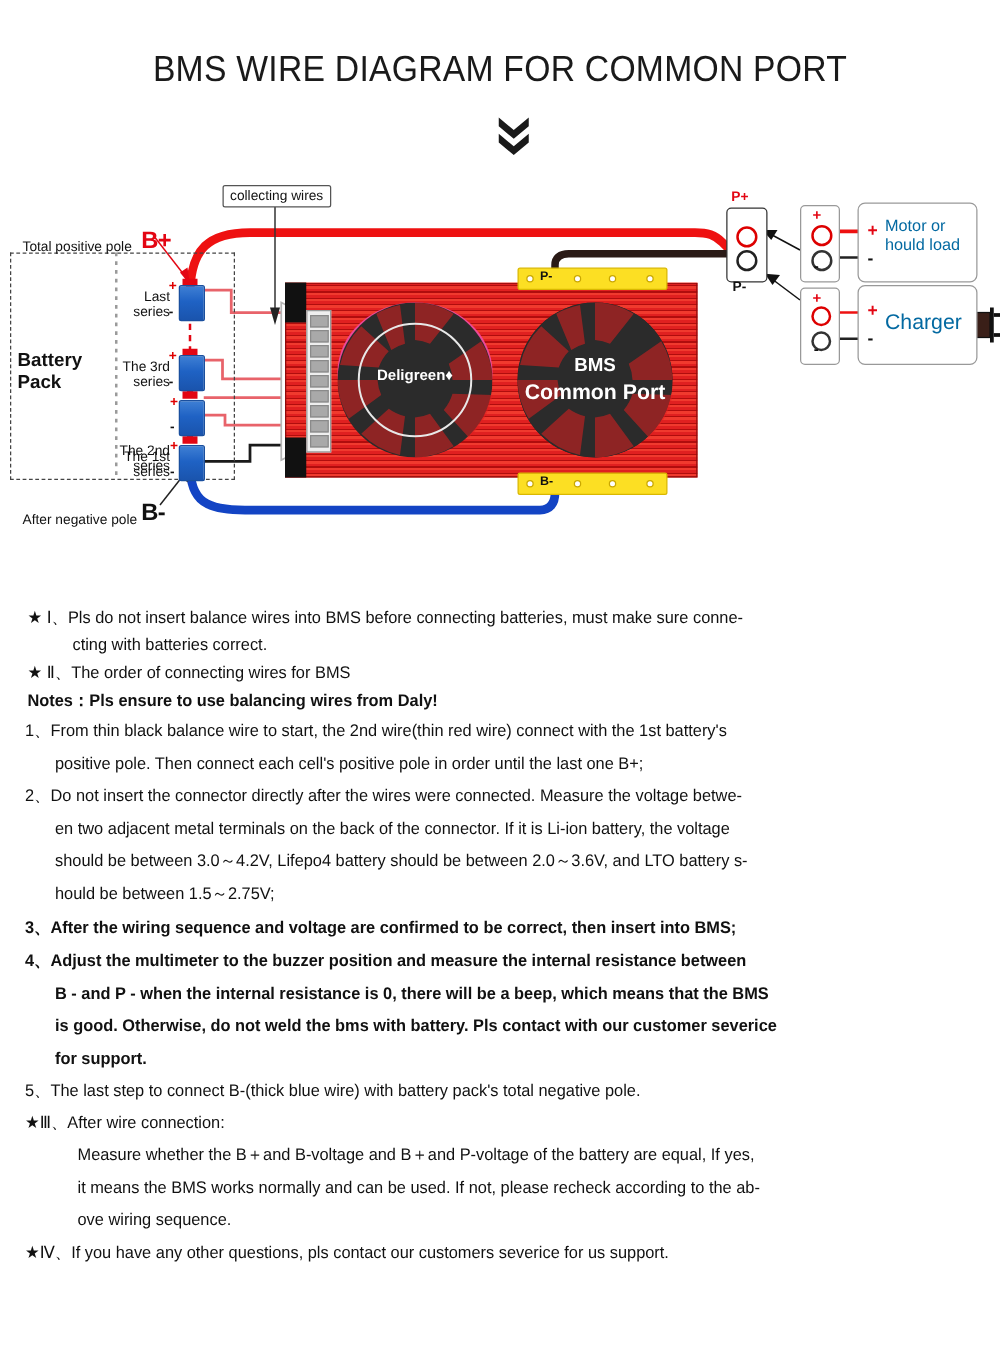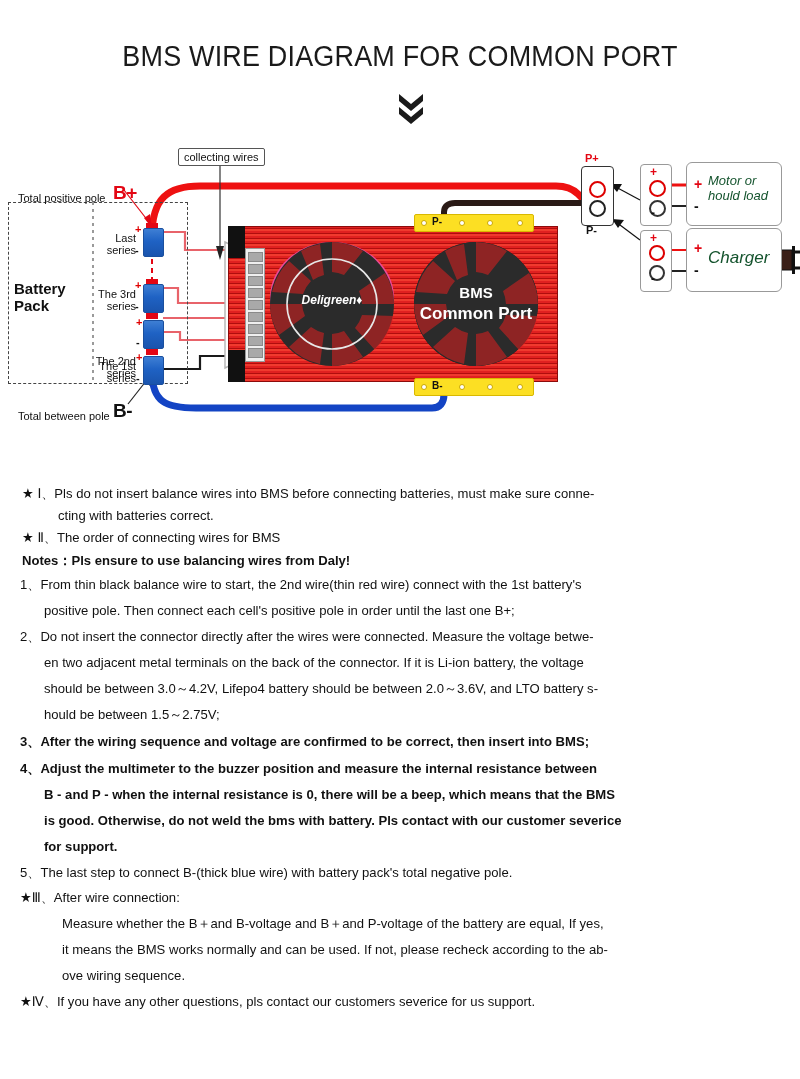--- a/index.html
+++ b/index.html
@@ -81,21 +81,21 @@
 
   
   .pblock{
     position:absolute;border:1px solid #333;border-radius:4px;background:#fff;
   }
   .ring{position:absolute;border-radius:50%;background:#fff;}
   .boxload{
     position:absolute;border:1px solid #999;border-radius:6px;background:#fff;
   }
   .loadtext{
-    position:absolute;font-size:13px;line-height:1.18;color:#14532d;white-space:nowrap;font-style:italic;
+    position:absolute;font-size:13px;line-height:1.18;color:#0369a1;white-space:nowrap;
   }
   .psign{position:absolute;font-size:12px;font-weight:bold;}
   .psign.r{color:#e30613;}
   .psign.k{color:#111;}
 
   
   #notes{position:absolute;left:0;top:486px;width:800px;}
   .line{
     position:absolute;font-size:13.5px;line-height:15px;color:#111;white-space:nowrap;
     font-family:"Liberation Sans Narrow","Liberation Sans",sans-serif;
@@ -179,21 +179,21 @@
     <div class="packbox" style="left:8px;top:62px;width:178px;height:180px;"></div>
 
     <div class="packlabel" style="left:14px;top:140px;">
       <span>Battery</span><br>
       <span>Pack</span>
     </div>
 
     <div class="dlabel" style="left:18px;top:52px;">Total positive pole</div>
     <div class="bigpole red" style="left:113px;top:42px;">B+</div>
 
-    <div class="dlabel" style="left:18px;top:270px;">Total between pole</div>
+    <div class="dlabel" style="left:18px;top:270px;">After negative pole</div>
     <div class="bigpole blk" style="left:113px;top:260px;">B-</div>
 
     <div class="cell" style="left:143px;top:88px;"></div>
     <div class="cellname" style="left:78px;top:92px;width:58px;">
       <span>Last</span><br>
       <span>series</span>
     </div>
     <div class="sign pos" style="left:135px;top:83px;">+</div>
     <div class="sign" style="left:135px;top:104px;">-</div>
 
@@ -219,21 +219,21 @@
       <span>series</span>
     </div>
     <div class="sign pos" style="left:136px;top:211px;">+</div>
     <div class="sign" style="left:136px;top:232px;">-</div>
 
     <div class="board" style="left:228px;top:86px;width:330px;height:156px;">
       <div class="body"></div>
       <div class="endcap" style="left:0;top:0;width:17px;height:32px;"></div>
       <div class="endcap" style="left:0;bottom:0;width:17px;height:32px;"></div>
 
-      <div class="fan" style="left:42px;top:16px;width:124px;height:112px;background:#ec4899;font-style:italic;">
+      <div class="fan" style="left:42px;top:16px;width:124px;height:112px;background:#ec4899;">
         <svg width="124" height="124" viewBox="0 0 124 124" style="position:absolute;left:0;top:0;">
           <circle cx="62" cy="62" r="62" fill="#2b2b2b"></circle>
           <g fill="#e02020" opacity=".55">
             <path d="M62 0 A62 62 0 0 1 93 9 L74 33 A36 36 0 0 0 62 30 Z"></path>
             <path d="M115 31 A62 62 0 0 1 124 62 L92 62 A36 36 0 0 0 89 49 Z"></path>
             <path d="M124 74 A62 62 0 0 1 105 108 L85 86 A36 36 0 0 0 92 73 Z"></path>
             <path d="M93 115 A62 62 0 0 1 62 124 L62 92 A36 36 0 0 0 74 89 Z"></path>
             <path d="M50 122 A62 62 0 0 1 19 105 L41 85 A36 36 0 0 0 54 91 Z"></path>
             <path d="M9 93 A62 62 0 0 1 0 62 L32 62 A36 36 0 0 0 35 74 Z"></path>
             <path d="M2 50 A62 62 0 0 1 19 19 L41 39 A36 36 0 0 0 33 52 Z"></path>

